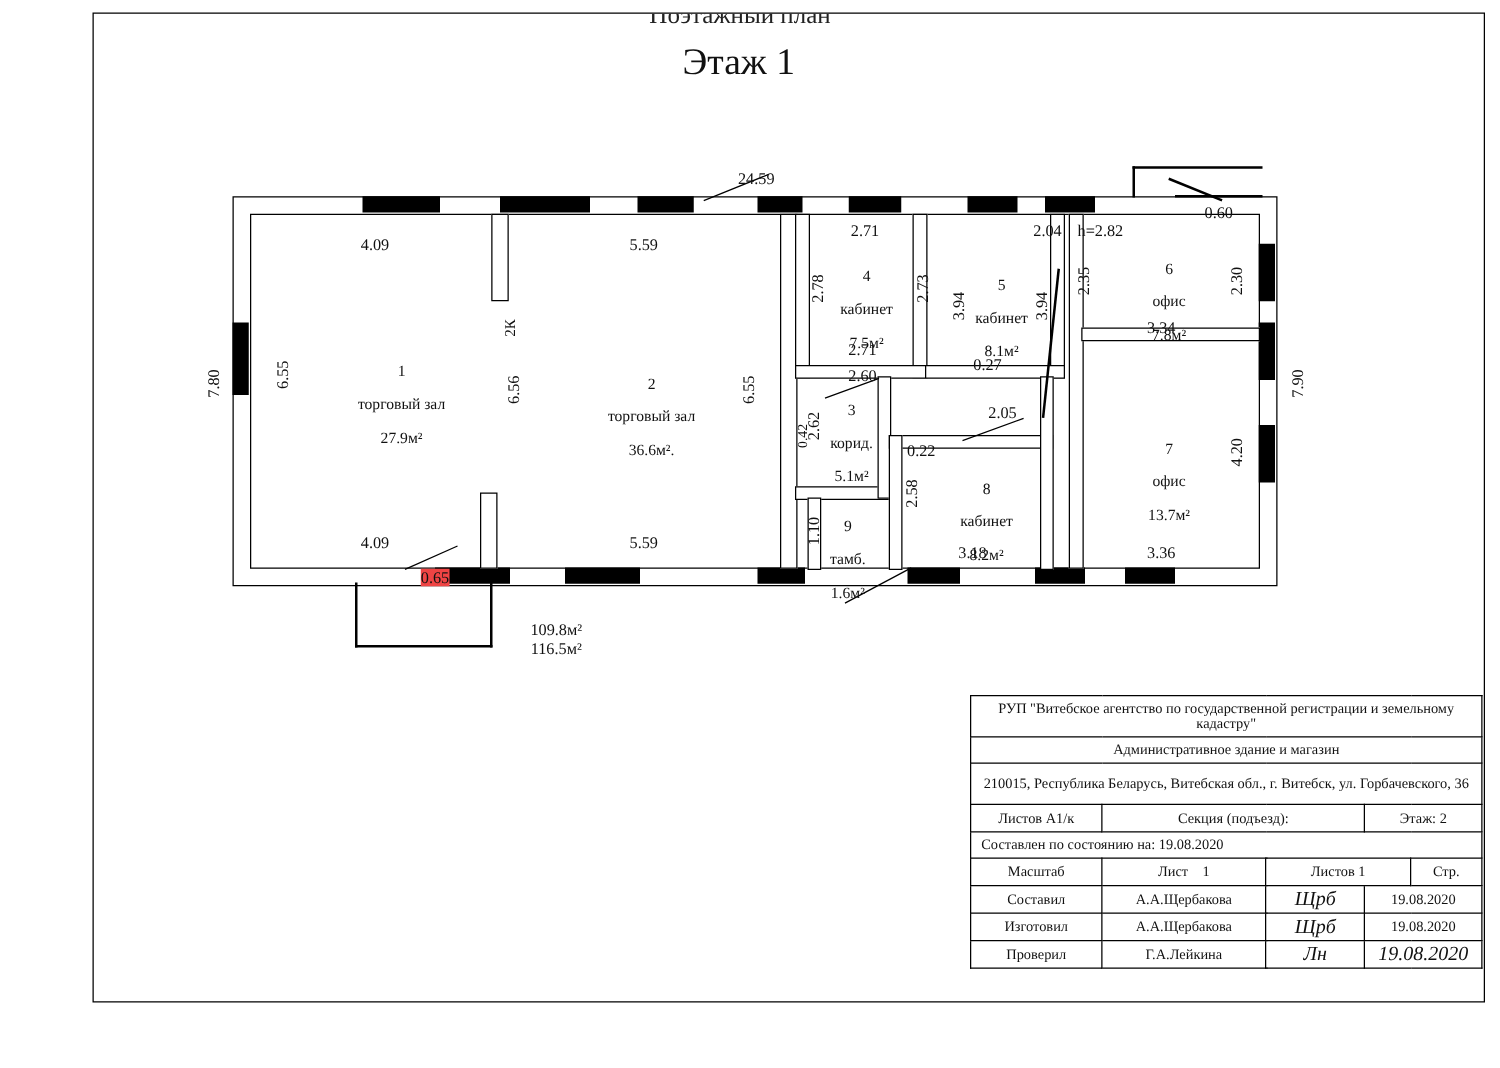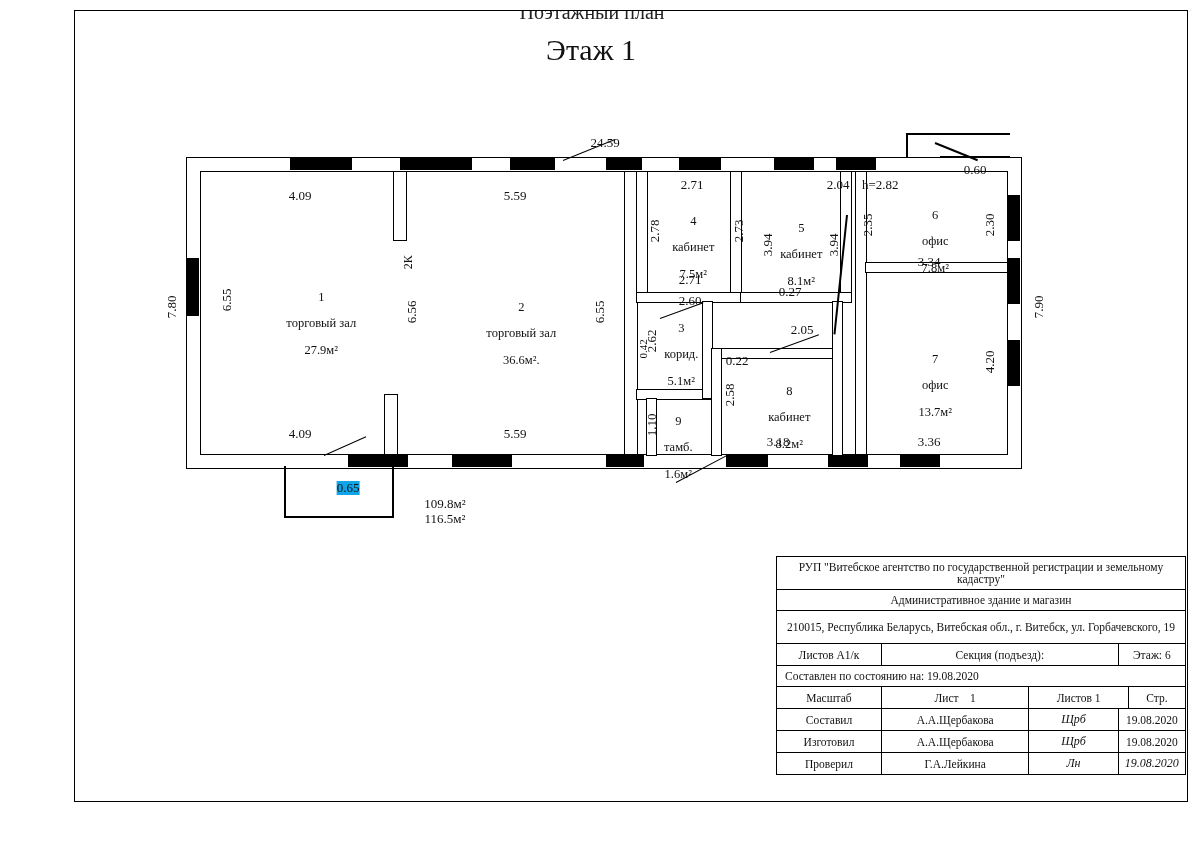--- a/index.html
+++ b/index.html
@@ -7,21 +7,21 @@
   #sheet{position:absolute;left:0;top:0;width:1200px;height:854px;}
   .frame{position:absolute;border:1px solid #000;}
   .txt{position:absolute;white-space:pre;line-height:1.05;}
   .c{transform:translateX(-50%);}
   .rot{transform-origin:50% 50%;}
   .wall{position:absolute;background:#ffffff;border:1px solid #000;}
   .wfill{position:absolute;background:#000;}
   .line{position:absolute;background:#000;}
   .title-table{position:absolute;border-collapse:collapse;font-size:11.5px;}
   .title-table td{border:1px solid #000;padding:1px 4px;text-align:center;vertical-align:middle;}
-  .sig{font-family:"Liberation Serif",serif;font-style:italic;font-size:12px;}
+  .sig{font-family:"Liberation Serif",serif;font-style:italic;font-size:16px;}
   .dim{font-size:13px;}
   .room-lbl{font-size:12.5px;text-align:center;}
   .big{font-size:30px;}
 </style>
 </head>
 <body>
 
 <div id="sheet">
 
   <div class="frame" style="left:74px;top:10px;width:1112px;height:790px;"></div>
@@ -124,21 +124,21 @@
   <div class="txt c dim" style="left:790px;top:285px;">0.27</div>
 
   <div class="txt c dim" style="left:802px;top:323px;">2.05</div>
   <div class="txt c dim" style="left:737px;top:354px;">0.22</div>
   <div class="txt dim rot" style="left:718px;top:388px;transform:rotate(-90deg);">2.58</div>
   <div class="txt c dim" style="left:778px;top:435px;">3.18</div>
   <div class="txt dim rot" style="left:640px;top:418px;transform:rotate(-90deg);">1.10</div>
 
   <div class="txt c dim" style="left:300px;top:427px;">4.09</div>
   <div class="txt c dim" style="left:515px;top:427px;">5.59</div>
-  <div class="txt c dim" style="left:348px;top:481px;background:#0ea5e9;">0.65</div>
+  <div class="txt c dim" style="left:348px;top:455px;background:#ef4444;">0.65</div>
 
   <div class="txt c room-lbl" style="left:315px;top:278px;">
     <span>1</span><br>
     <span>торговый зал</span><br>
     <span>27.9м²</span>
   </div>
   <div class="txt c room-lbl" style="left:515px;top:288px;">
     <span>2</span><br>
     <span>торговый зал</span><br>
     <span>36.6м².</span>
@@ -184,26 +184,26 @@
 
   <table class="title-table" style="left:776px;top:556px;width:410px;">
     <tbody>
         <tr>
       <td colspan="6" style="height:30px;">РУП "Витебское агентство по государственной регистрации и земельному кадастру"</td>
     </tr>
     <tr>
       <td colspan="6" style="height:18px;">Административное здание и магазин</td>
     </tr>
     <tr>
-      <td colspan="6" style="height:30px;">210015, Республика Беларусь, Витебская обл., г. Витебск, ул. Горбачевского, 19</td>
+      <td colspan="6" style="height:30px;">210015, Республика Беларусь, Витебская обл., г. Витебск, ул. Горбачевского, 36</td>
     </tr>
     <tr>
       <td style="width:96px;height:19px;">Листов А1/к</td>
       <td colspan="3">Секция (подъезд):</td>
-      <td colspan="2">Этаж: 6</td>
+      <td colspan="2">Этаж: 2</td>
     </tr>
     <tr>
       <td colspan="6" style="text-align:left;padding-left:8px;height:18px;">Составлен по состоянию на: 19.08.2020</td>
     </tr>
     <tr>
       <td style="height:19px;">Масштаб</td>
       <td colspan="2">
         <span>Лист</span>&nbsp;&nbsp;&nbsp;&nbsp;<span>1</span>
       </td>
       <td colspan="2">Листов 1</td>

